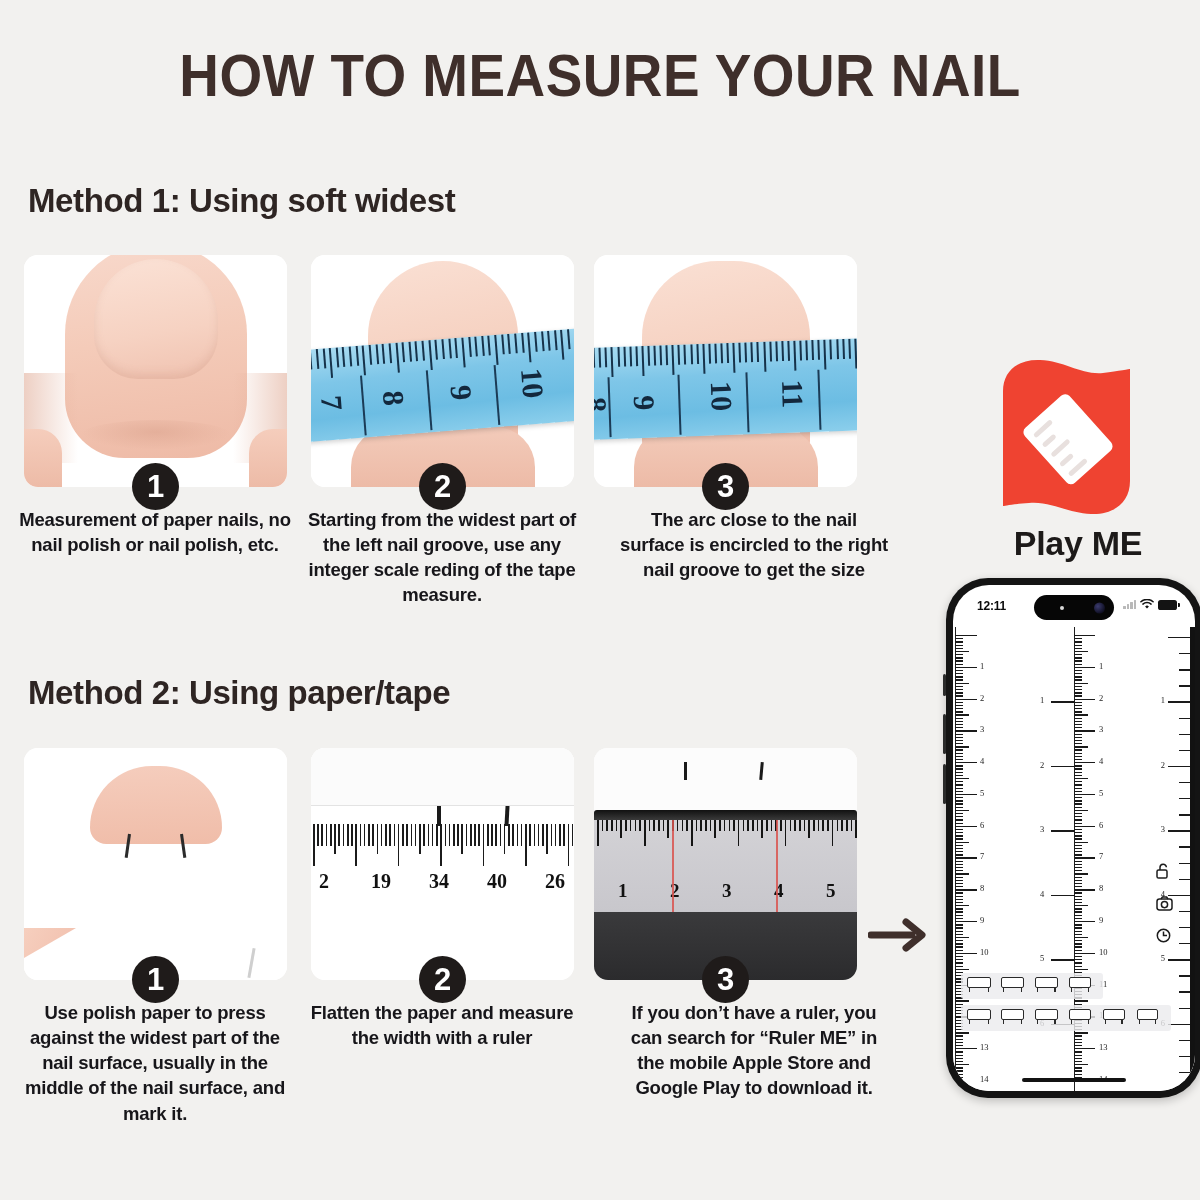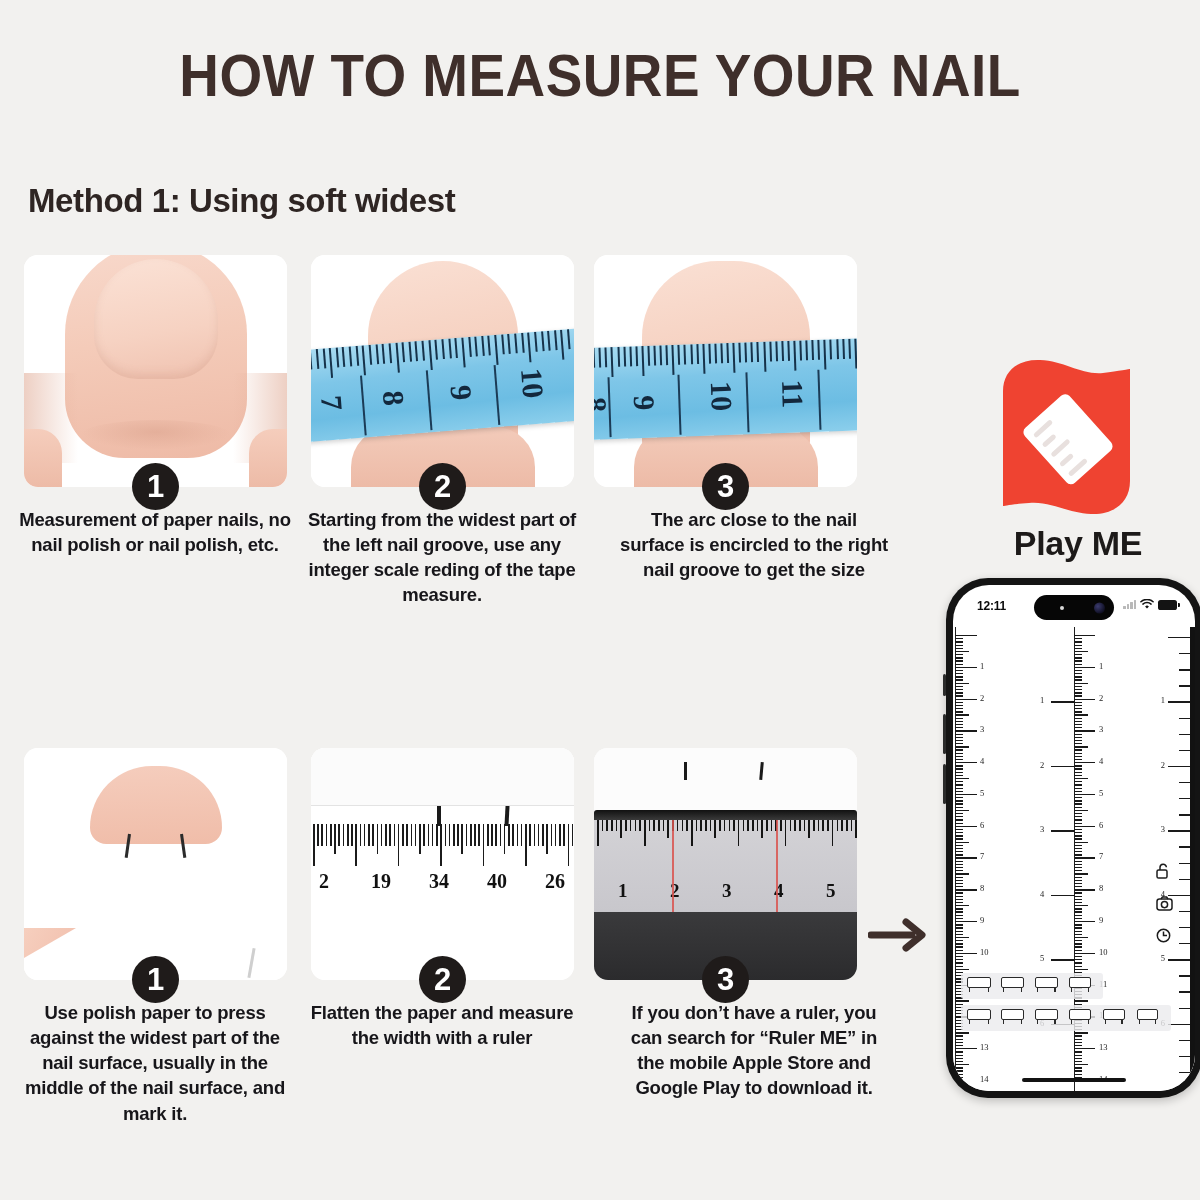--- a/index.html
+++ b/index.html
@@ -506,20 +506,21 @@
 
     <div class="badge b1">1</div>
     <div class="badge b2">2</div>
     <div class="badge b3">3</div>
 
     <div class="caption p1">Measurement of paper nails, no nail polish or nail polish, etc.</div>
     <div class="caption p2">Starting from the widest part of the left nail groove, use any integer scale reding of the tape measure.</div>
     <div class="caption p3">The arc close to the nail surface is encircled to the right nail groove to get the size</div>
   </div>
 
+  <div class="method-heading" id="m2-heading">Method 2: Using paper/tape</div>
 
   <div class="card-row" id="row2">
 
     <div class="photo-card c1">
       <div class="paper-scene">
         <div class="paper-nail"></div>
         <div class="paper-mark l"></div>
         <div class="paper-mark r"></div>
         <div class="paper-sheet"></div>
         <div class="paper-corner"></div>

